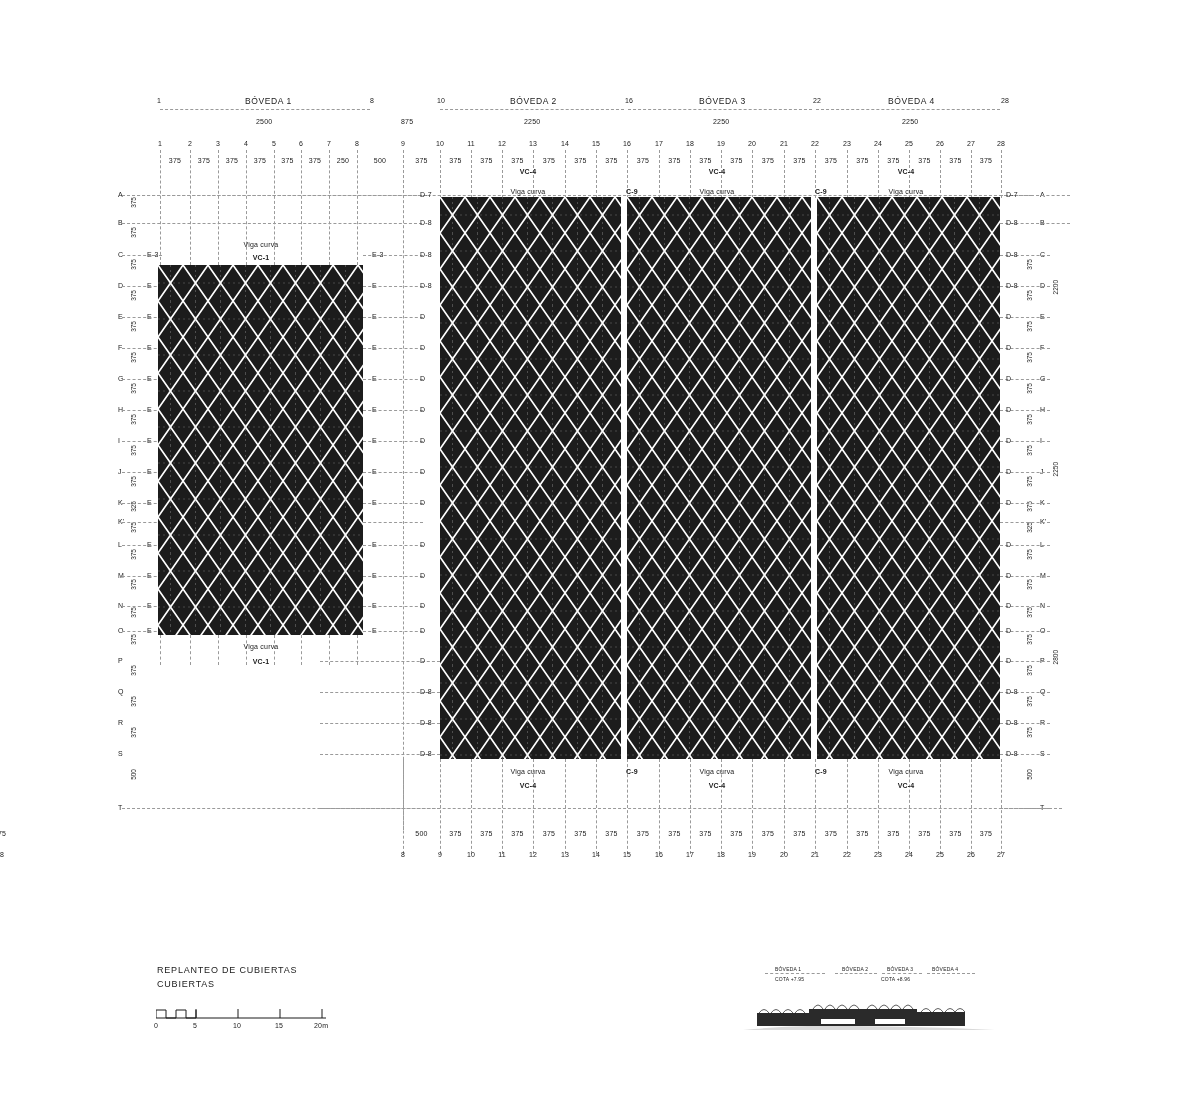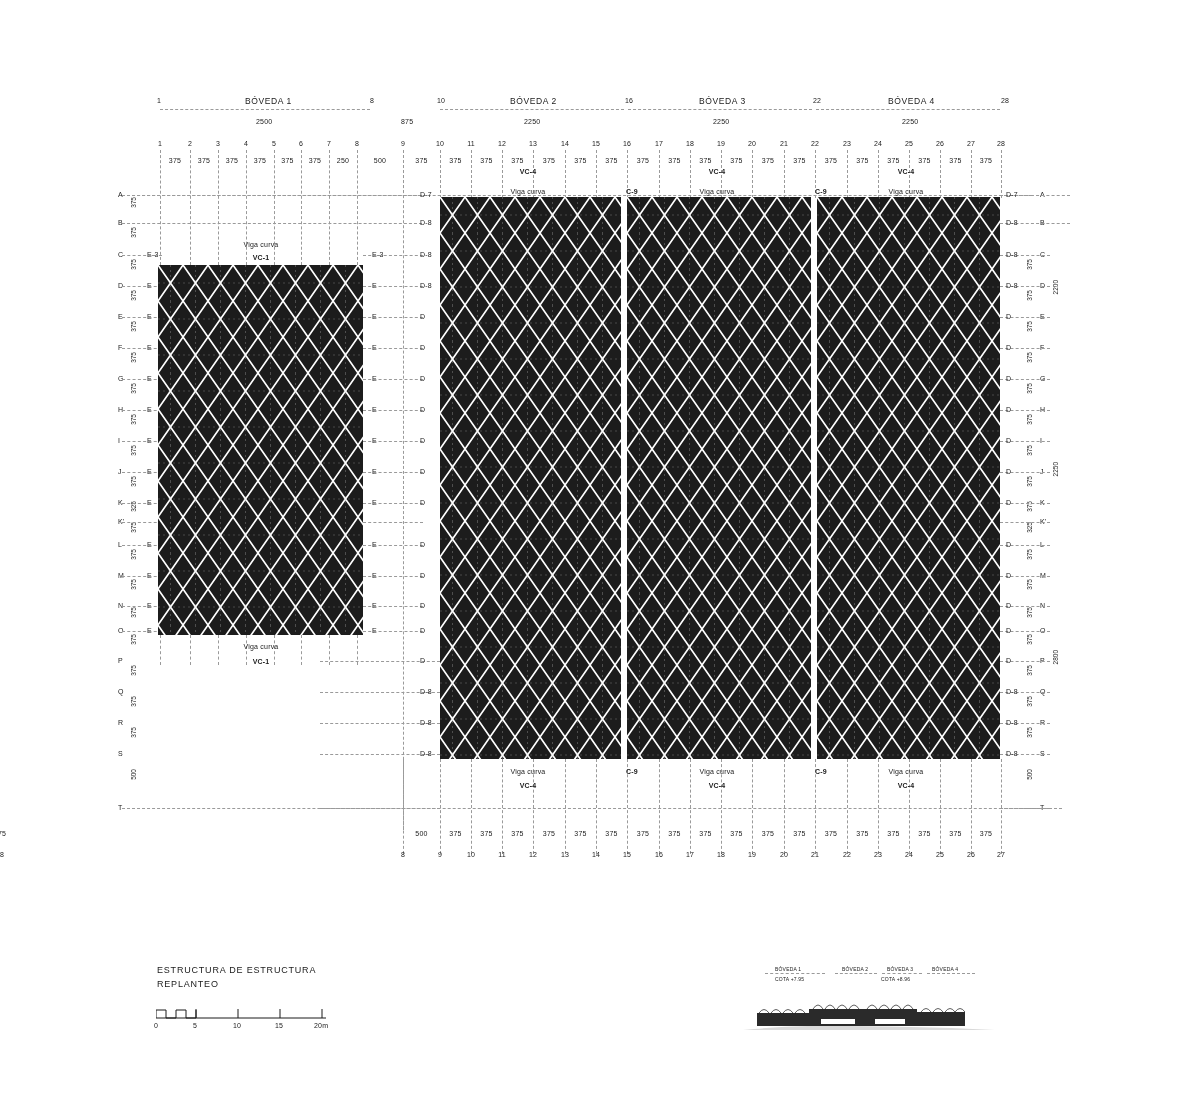--- a/index.html
+++ b/index.html
@@ -517,22 +517,22 @@
       <div class="abs t lbl-c" style="left: 847px; top: 0px;">22</div>
       <div class="abs t lbl-c" style="left: 878px; top: 0px;">23</div>
       <div class="abs t lbl-c" style="left: 909px; top: 0px;">24</div>
       <div class="abs t lbl-c" style="left: 940px; top: 0px;">25</div>
       <div class="abs t lbl-c" style="left: 971px; top: 0px;">26</div>
       <div class="abs t lbl-c" style="left: 1001px; top: 0px;">27</div>
       <div class="abs t lbl-c" style="top: 0px;">28</div>
     </div>
 
   <div class="abs foot-title" style="left:157px;top:963px;">
-    <div>ESTRUCTURA DE ESTRUCTURA</div>
-    <div>REPLANTEO</div>
+    <div>REPLANTEO DE CUBIERTAS</div>
+    <div>CUBIERTAS</div>
   </div>
 
   <div class="abs" style="left:156px;top:1006px;">
     <svg width="180" height="16" viewBox="0 0 180 16">
       <g stroke="#1a1a1a" stroke-width="1" fill="none">
         <path d="M0 12 L0 4 L10 4 L10 12 L20 12 L20 4 L30 4 L30 12 L40 12 L40 4"></path>
         <path d="M0 12 L170 12"></path>
         <path d="M40 12 L40 3 M82 12 L82 3 M124 12 L124 3 M166 12 L166 3"></path>
       </g>
     </svg>

